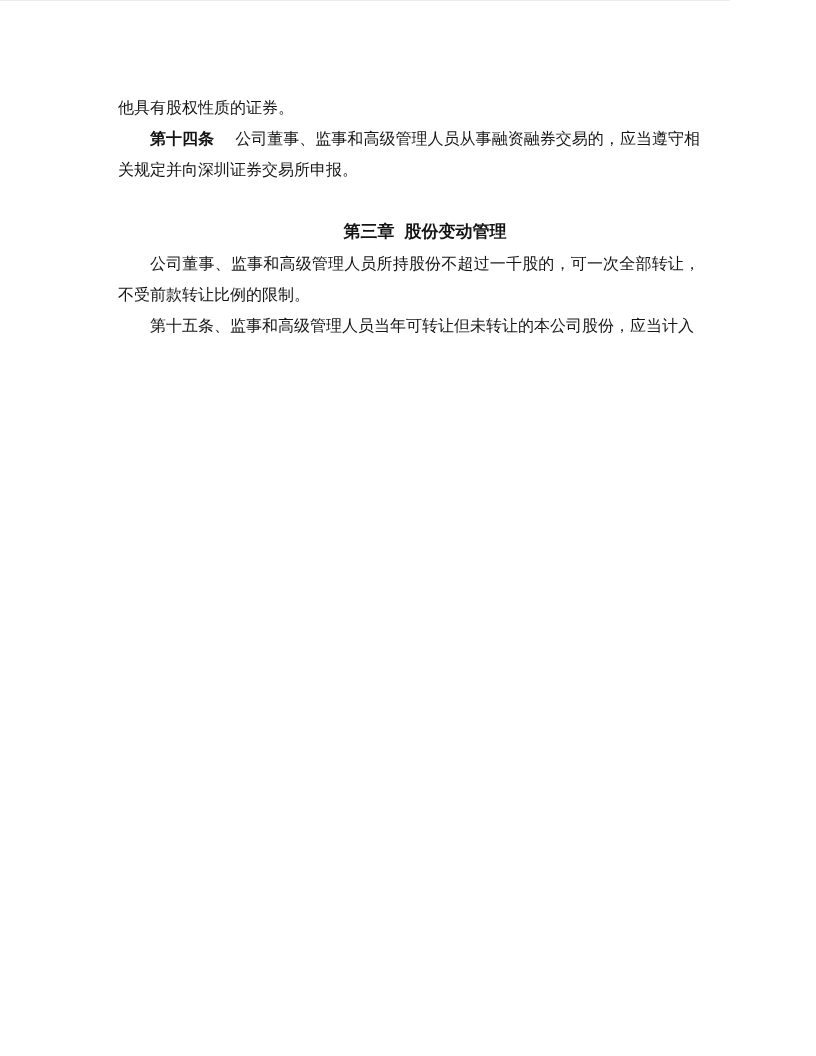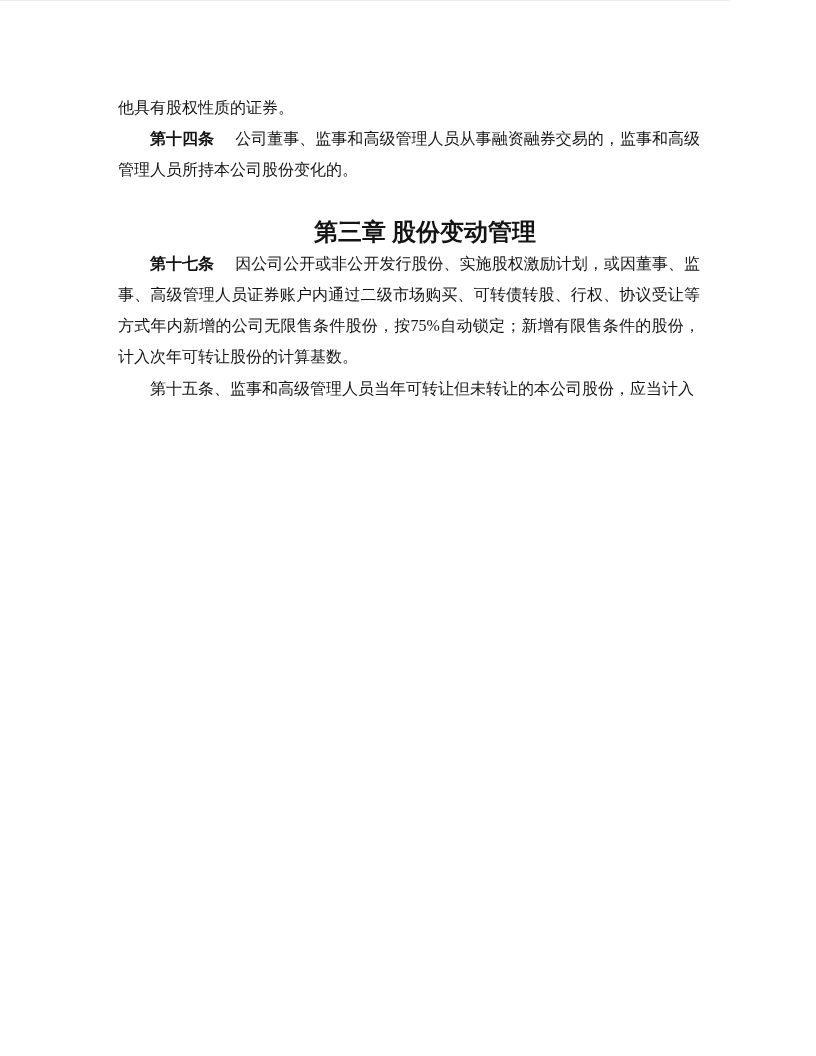--- a/index.html
+++ b/index.html
@@ -32,31 +32,32 @@
   }
   .para.no-indent {
     text-indent: 0;
   }
   .art {
     font-weight: bold;
     margin-right: 21px;
   }
   .chapter {
     margin: 31px 0 0 0;
-    font-size: 24px;
+    font-size: 17px;
     line-height: 31.2px;
     font-weight: bold;
     text-align: center;
     text-indent: 32px; 
+    font-family: Liberation Mono, monospace;
   }
 </style>
 </head>
 <body>
 
 <div class="page">
   <div class="content">
       <p class="para no-indent"><span>他具有股权性质的证券。</span></p>
-      <p class="para"><b class="art">第十四条</b><span>公司董事、监事和高级管理人员从事融资融券交易的，监事和高级管理人员所持本公司股份变化的。</span></p>
+      <p class="para"><b class="art">第十四条</b><span>公司董事、监事和高级管理人员从事融资融券交易的，应当遵守相关规定并向深圳证券交易所申报。</span></p>
       <h2 class="chapter">第三章 股份变动管理</h2>
-      <p class="para"><b class="art">第十七条</b><span>因公司公开或非公开发行股份、实施股权激励计划，或因董事、监事、高级管理人员证券账户内通过二级市场购买、可转债转股、行权、协议受让等方式年内新增的公司无限售条件股份，按75%自动锁定；新增有限售条件的股份，计入次年可转让股份的计算基数。</span></p>
+      <p class="para"><span>公司董事、监事和高级管理人员所持股份不超过一千股的，可一次全部转让，不受前款转让比例的限制。</span></p>
       <p class="para"><span>第十五条、监事和高级管理人员当年可转让但未转让的本公司股份，应当计入</span></p>
     </div>
 </div>
 
 </body></html>

